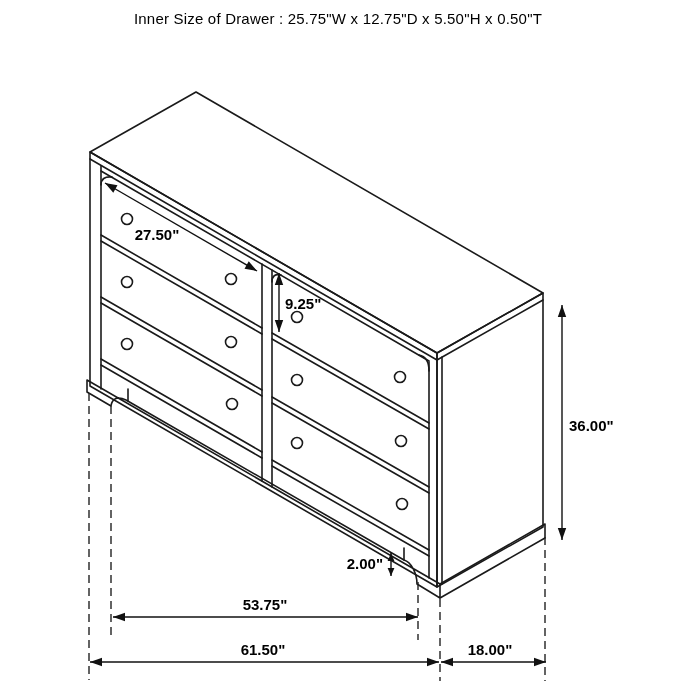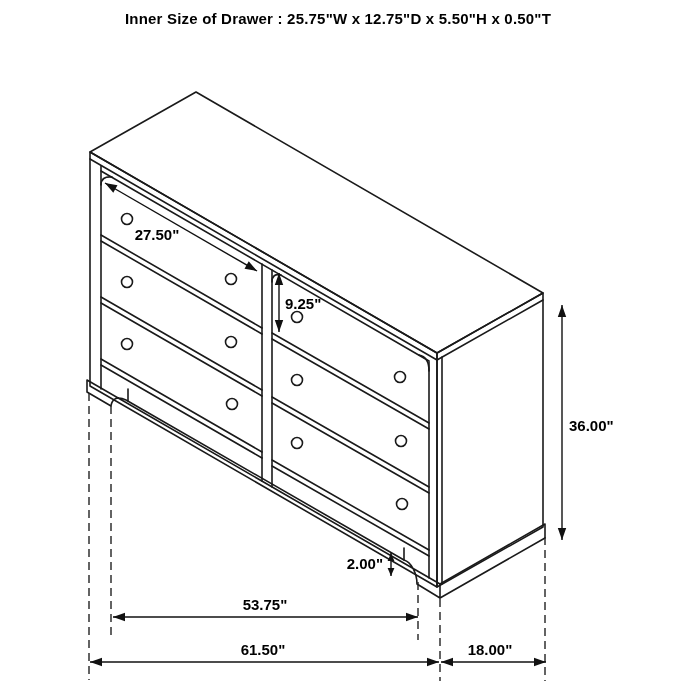--- a/index.html
+++ b/index.html
@@ -1,19 +1,19 @@
 <!DOCTYPE html>
 <html><head>
 <meta charset="utf-8">
 <style>
   html,body{margin:0;padding:0;background:#ffffff;}
   body{width:700px;height:700px;position:relative;overflow:hidden;
        font-family:"Liberation Sans",sans-serif;}
   .title{position:absolute;top:10px;left:0;width:676px;text-align:center;
-         font-size:15px;font-weight:bold;color:#000;letter-spacing:.2px;}
+         font-size:15px;font-weight:normal;color:#000;letter-spacing:.2px;}
   svg{position:absolute;top:0;left:0;}
   .dim-text{font-family:"Liberation Sans",sans-serif;font-size:15px;
             font-weight:bold;fill:#000;}
 </style>
 </head>
 <body>
 
 <div class="title">Inner Size of Drawer : 25.75"W x 12.75"D x 5.50"H x 0.50"T</div>
 
 <svg width="700" height="700" viewBox="0 0 700 700">

